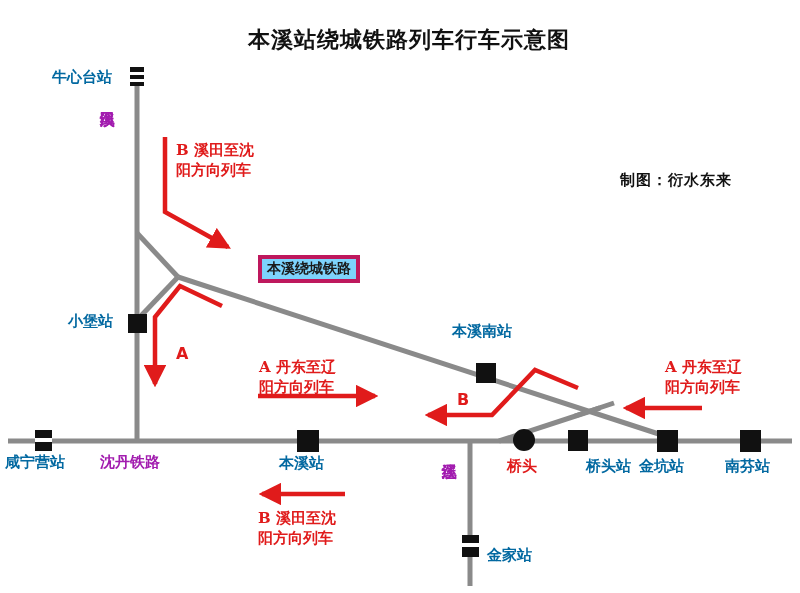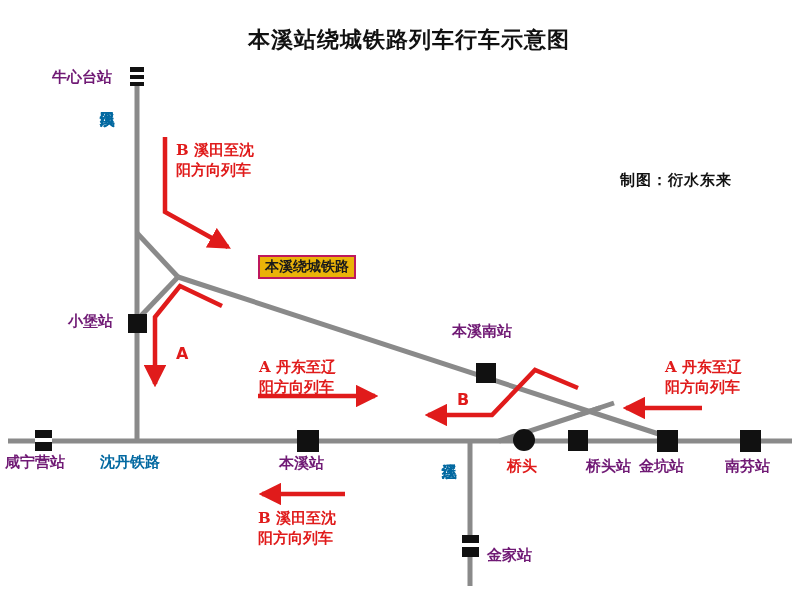--- a/index.html
+++ b/index.html
@@ -42,27 +42,27 @@
     font-family: "DejaVu Serif", "Liberation Serif", serif;
     font-weight: bold;
     font-size: 15px;
     color: #111111;
     letter-spacing: 1px;
   }
   .station {
     font-family: "DejaVu Serif", "Liberation Serif", serif;
     font-weight: bold;
     font-size: 15px;
-    color: #701a75;
+    color: #0369a1;
   }
   .linename {
     font-family: "DejaVu Serif", "Liberation Serif", serif;
     font-weight: bold;
     font-size: 15px;
-    color: #0369a1;
+    color: #a21caf;
   }
   .linename.vert {
     writing-mode: vertical-rl;
     text-orientation: upright;
     line-height: 1.15;
   }
   .redtxt {
     font-family: "DejaVu Serif", "Liberation Serif", serif;
     font-weight: bold;
     font-size: 15px;
@@ -79,22 +79,22 @@
     font-family: "DejaVu Sans", "Liberation Sans", sans-serif;
     font-weight: bold;
     font-size: 16px;
     color: #e01b1b;
   }
   .boxlabel {
     font-family: "DejaVu Serif", "Liberation Serif", serif;
     font-weight: bold;
     font-size: 14px;
     color: #1a1a1a;
-    border: 2px solid #be185d;
-    background: #eab308;
+    border: 4px solid #be185d;
+    background: #7dd3fc;
     padding: 2px 5px 3px 5px;
     text-align: center;
   }
 </style>
 </head>
 <body>
 
 <div id="diagram-root">
 
   <svg class="layer" viewBox="0 0 800 593" preserveAspectRatio="none">

